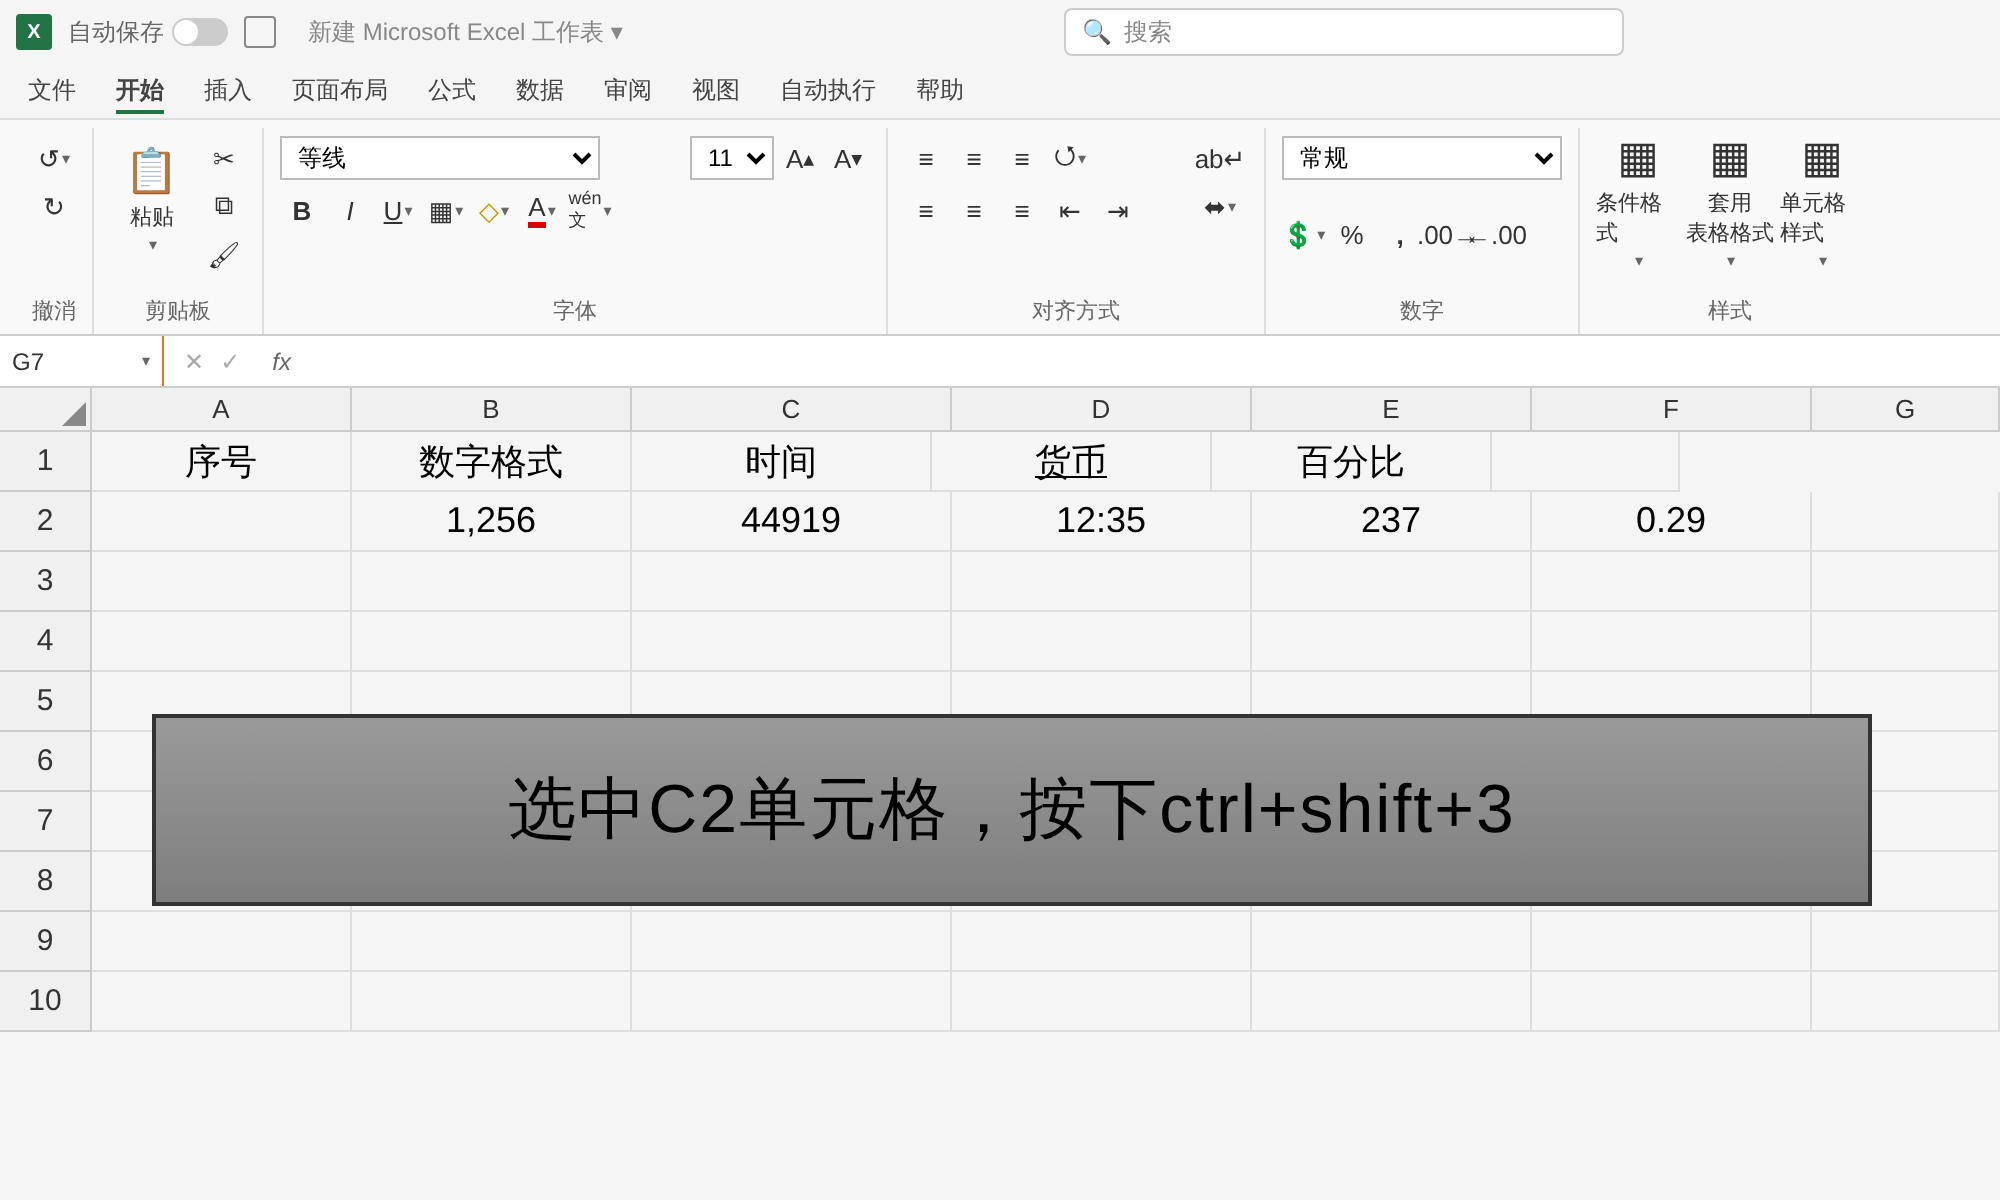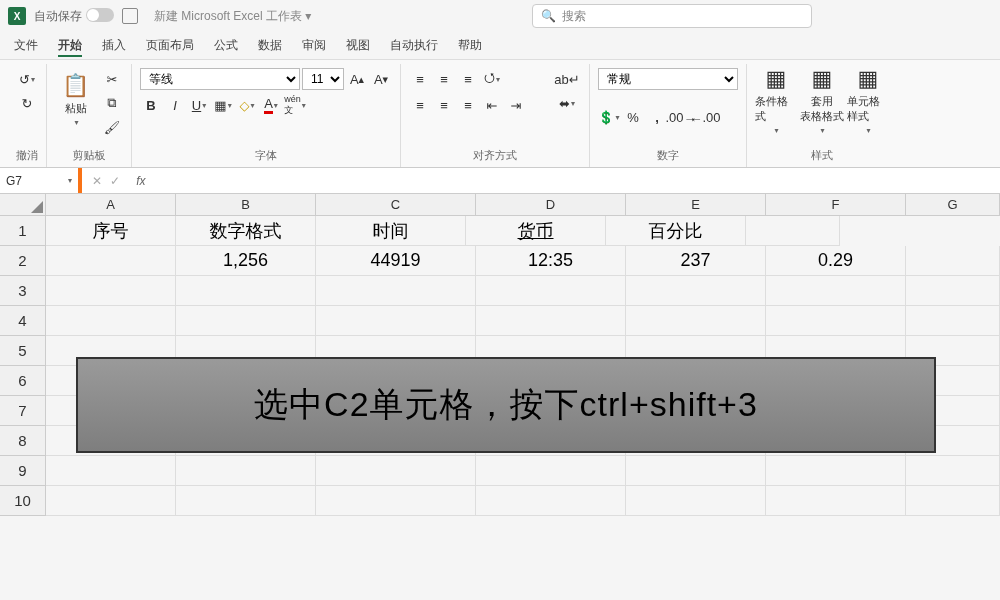--- a/index.html
+++ b/index.html
@@ -1,21 +1,21 @@
 <!DOCTYPE html>
 <html><head>
 <meta charset="utf-8">
 <style>
 * { box-sizing: border-box; margin: 0; padding: 0; font-family: "Microsoft YaHei", "Segoe UI", sans-serif; }
 body { background: #f5f5f5; width: 1000px; height: 600px; overflow: hidden; font-size: 12px; color: #333; }
 
 
 .title-bar { height: 32px; background: #f5f5f5; display: flex; align-items: center; padding: 0 8px; gap: 8px; }
 .app-icon { width: 18px; height: 18px; background: #217346; border-radius: 2px; display: flex; align-items: center; justify-content: center; color: #fff; font-size: 10px; font-weight: bold; }
-.autosave { display: flex; align-items: flex-start; gap: 4px; color: #666; }
+.autosave { display: flex; align-items: center; gap: 4px; color: #666; }
 .toggle { width: 28px; height: 14px; background: #ccc; border-radius: 7px; position: relative; }
 .toggle::after { content: ""; position: absolute; width: 12px; height: 12px; background: #fff; border-radius: 50%; top: 1px; left: 1px; }
 .save-icon { width: 16px; height: 16px; border: 1px solid #888; border-radius: 2px; }
 .doc-title { color: #888; margin-left: 8px; }
 .search-box { margin-left: auto; margin-right: 180px; width: 280px; height: 24px; background: #fff; border: 1px solid #ccc; border-radius: 4px; display: flex; align-items: center; padding: 0 8px; gap: 6px; color: #888; }
 
 
 .menu-tabs { height: 28px; display: flex; align-items: center; padding: 0 14px; gap: 20px; border-bottom: 1px solid #ddd; background: #f5f5f5; }
 .menu-tab { color: #444; cursor: pointer; }
 .menu-tab.active { font-weight: bold; text-decoration: underline; text-underline-offset: 6px; text-decoration-thickness: 2px; text-decoration-color: #217346; }
@@ -26,27 +26,27 @@
 .ribbon-group:last-child { border-right: none; }
 .ribbon-content { flex: 1; display: flex; align-items: flex-start; gap: 4px; padding-top: 4px; }
 .ribbon-label { text-align: center; color: #666; font-size: 11px; padding: 2px 0 4px; }
 .r-btn-lg { display: flex; flex-direction: column; align-items: center; justify-content: center; width: 42px; height: 64px; cursor: pointer; font-size: 11px; gap: 2px; }
 .r-btn-lg .ic { font-size: 22px; }
 .r-btn-sm { width: 22px; height: 22px; display: flex; align-items: center; justify-content: center; cursor: pointer; font-size: 13px; }
 .r-col { display: flex; flex-direction: column; gap: 2px; }
 .r-row { display: flex; align-items: center; gap: 2px; }
 .font-select { height: 22px; border: 1px solid #bbb; background: #fff; font-size: 12px; padding: 0 4px; }
 .font-name { width: 160px; }
-.font-size { width: 42px; }
+.font-size { width: 42px; margin-left: 43px; }
 .num-fmt { width: 140px; }
 .dd { font-size: 8px; color: #666; margin-left: 1px; }
 
 
 .formula-row { height: 26px; background: #fff; border-bottom: 1px solid #ccc; display: flex; align-items: center; }
-.name-box { width: 82px; height: 100%; border-right: 4px solid #f97316; display: flex; align-items: center; padding: 0 6px; justify-content: space-between; }
+.name-box { width: 82px; height: 100%; border-right: 1px solid #f97316; display: flex; align-items: center; padding: 0 6px; justify-content: space-between; }
 .fx-buttons { display: flex; align-items: center; gap: 8px; padding: 0 10px; color: #aaa; }
 .fx-label { font-style: italic; color: #666; padding: 0 6px; }
 
 
 .grid-area { position: relative; background: #fff; }
 .corner { position: absolute; top: 0; left: 0; width: 46px; height: 22px; background: #f0f0f0; border-right: 1px solid #ccc; border-bottom: 1px solid #ccc; }
 .corner::after { content: ""; position: absolute; right: 2px; bottom: 2px; width: 0; height: 0; border-left: 12px solid transparent; border-bottom: 12px solid #888; }
 .col-headers { position: absolute; top: 0; left: 46px; height: 22px; display: flex; }
 .col-h { background: #f0f0f0; border-right: 1px solid #ccc; border-bottom: 1px solid #ccc; display: flex; align-items: center; justify-content: center; color: #333; font-size: 13px; }
 .row-headers { position: absolute; top: 22px; left: 0; width: 46px; display: flex; flex-direction: column; }

